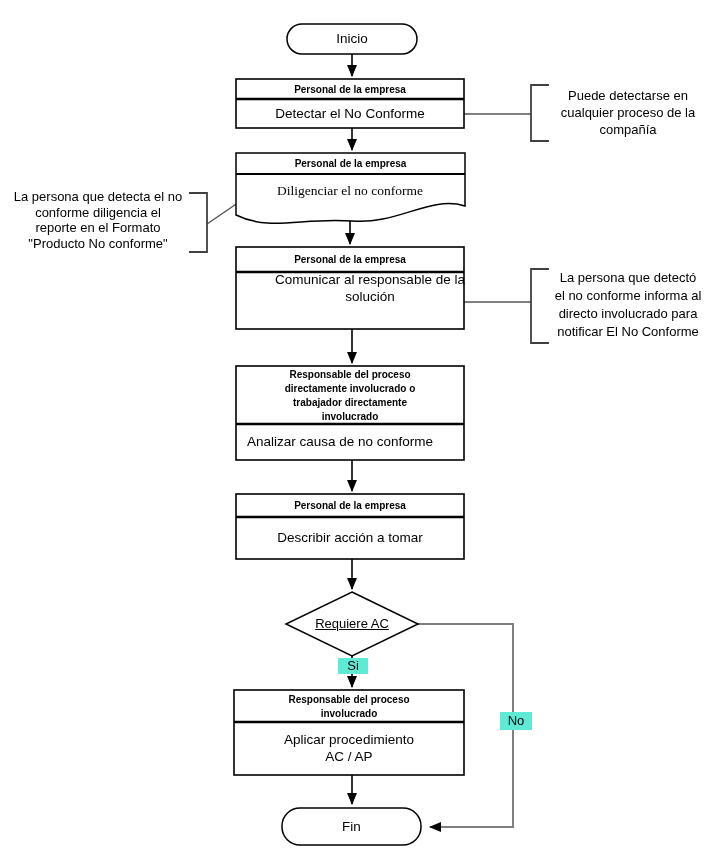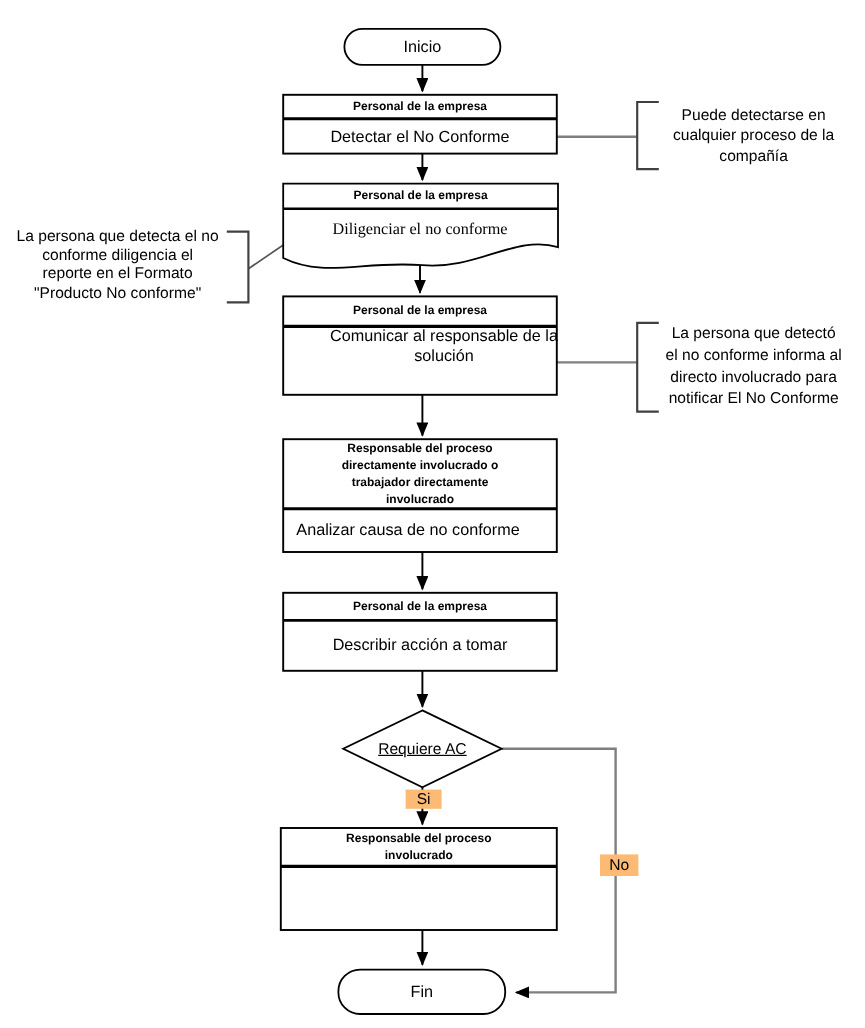--- a/index.html
+++ b/index.html
@@ -20,21 +20,21 @@
     justify-content: center;
     text-align: center;
     white-space: pre-line;
     line-height: 16px;
     font-size: 13.5px;
   }
   .hdr { font-weight: bold; font-size: 10px; line-height: 14px; }
   .ann { font-size: 13px; line-height: 15.5px; }
   .ann-r2 { line-height: 18px; }
   .ann-r1 { line-height: 17px; }
-  .edge-label { background: #fdba74; font-size: 13px; padding: 0 2px; }
+  .edge-label { background: #5eead4; font-size: 13px; padding: 0 2px; }
   .body2 { line-height: 17.5px; }
 </style>
 </head>
 <body>
 
 <div id="canvas">
 
   <svg id="lines" width="721" height="857" viewBox="0 0 721 857">
     <defs>
       <marker id="arrow" markerUnits="userSpaceOnUse" markerWidth="13" markerHeight="11" refX="11" refY="5" orient="auto">
@@ -120,18 +120,20 @@
 
   <div class="txt hdr" style="left:236px; top:494px; width:228px; height:23px;">Personal de la empresa</div>
   <div class="txt" style="left:236px; top:517px; width:228px; height:42px;">Describir acción a tomar</div>
 
   <div class="txt" style="left:296px; top:608px; width:112px; height:32px; font-size:13px;text-decoration:underline;">Requiere AC</div>
 
   <div class="txt edge-label" style="left:338px; top:658px; width:26px; height:16px;">Si</div>
 
   <div class="txt hdr" style="left:234px; top:692px; width:230px; height:29px;">Responsable del proceso
 involucrado</div>
+  <div class="txt body2" style="left:234px; top:723px; width:230px; height:50px;">Aplicar procedimiento
+AC / AP</div>
 
   <div class="txt edge-label" style="left:500px; top:712px; width:28px; height:18px;">No</div>
 
   <div class="txt" style="left:282px; top:808px; width:139px; height:37px;">Fin</div>
 
 </div>
 
 </body></html>

